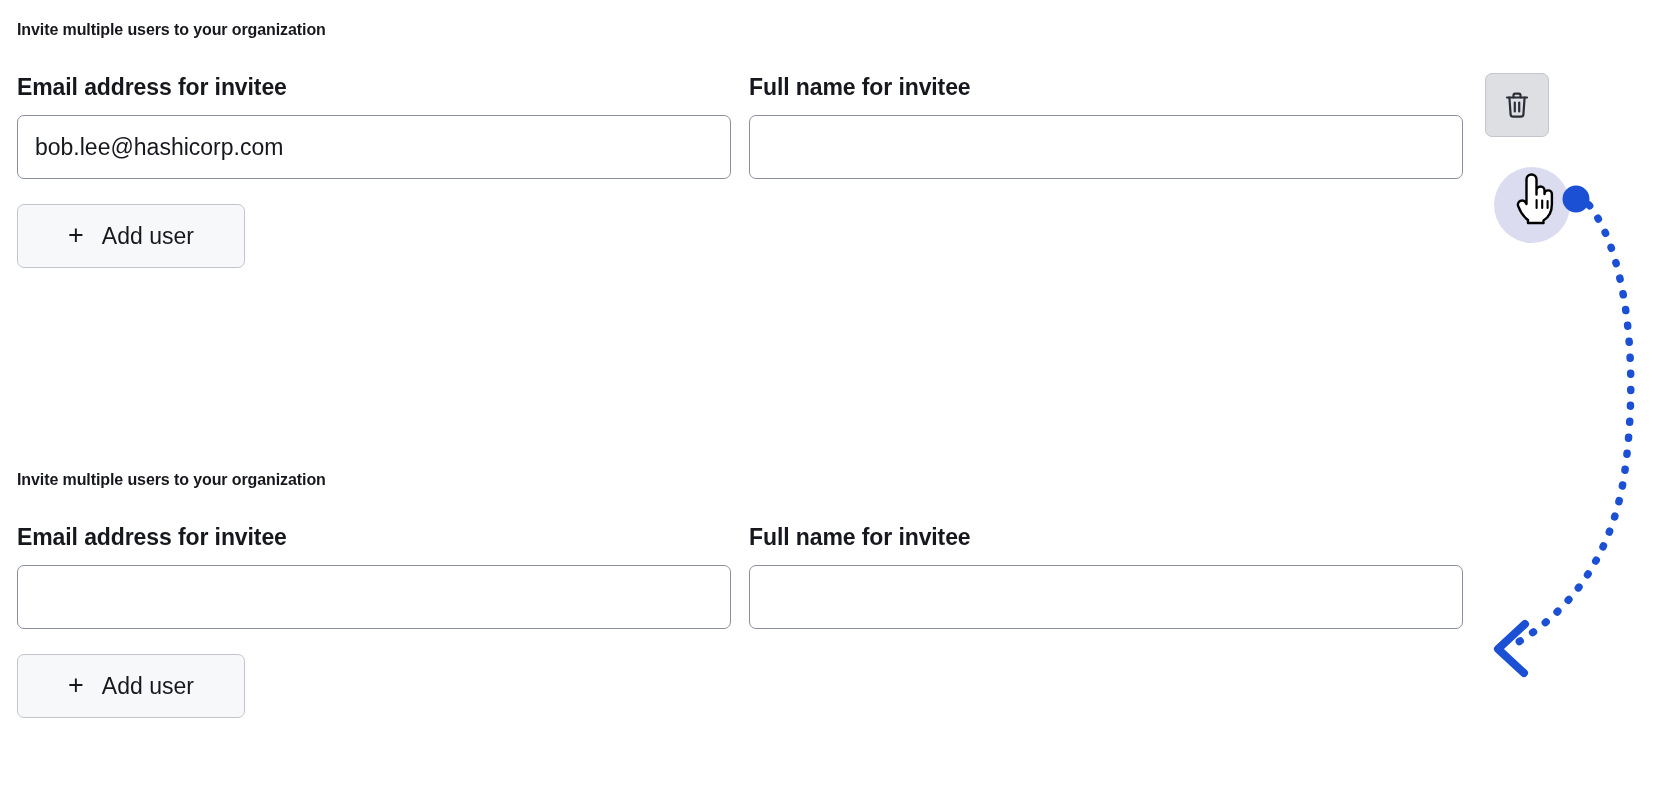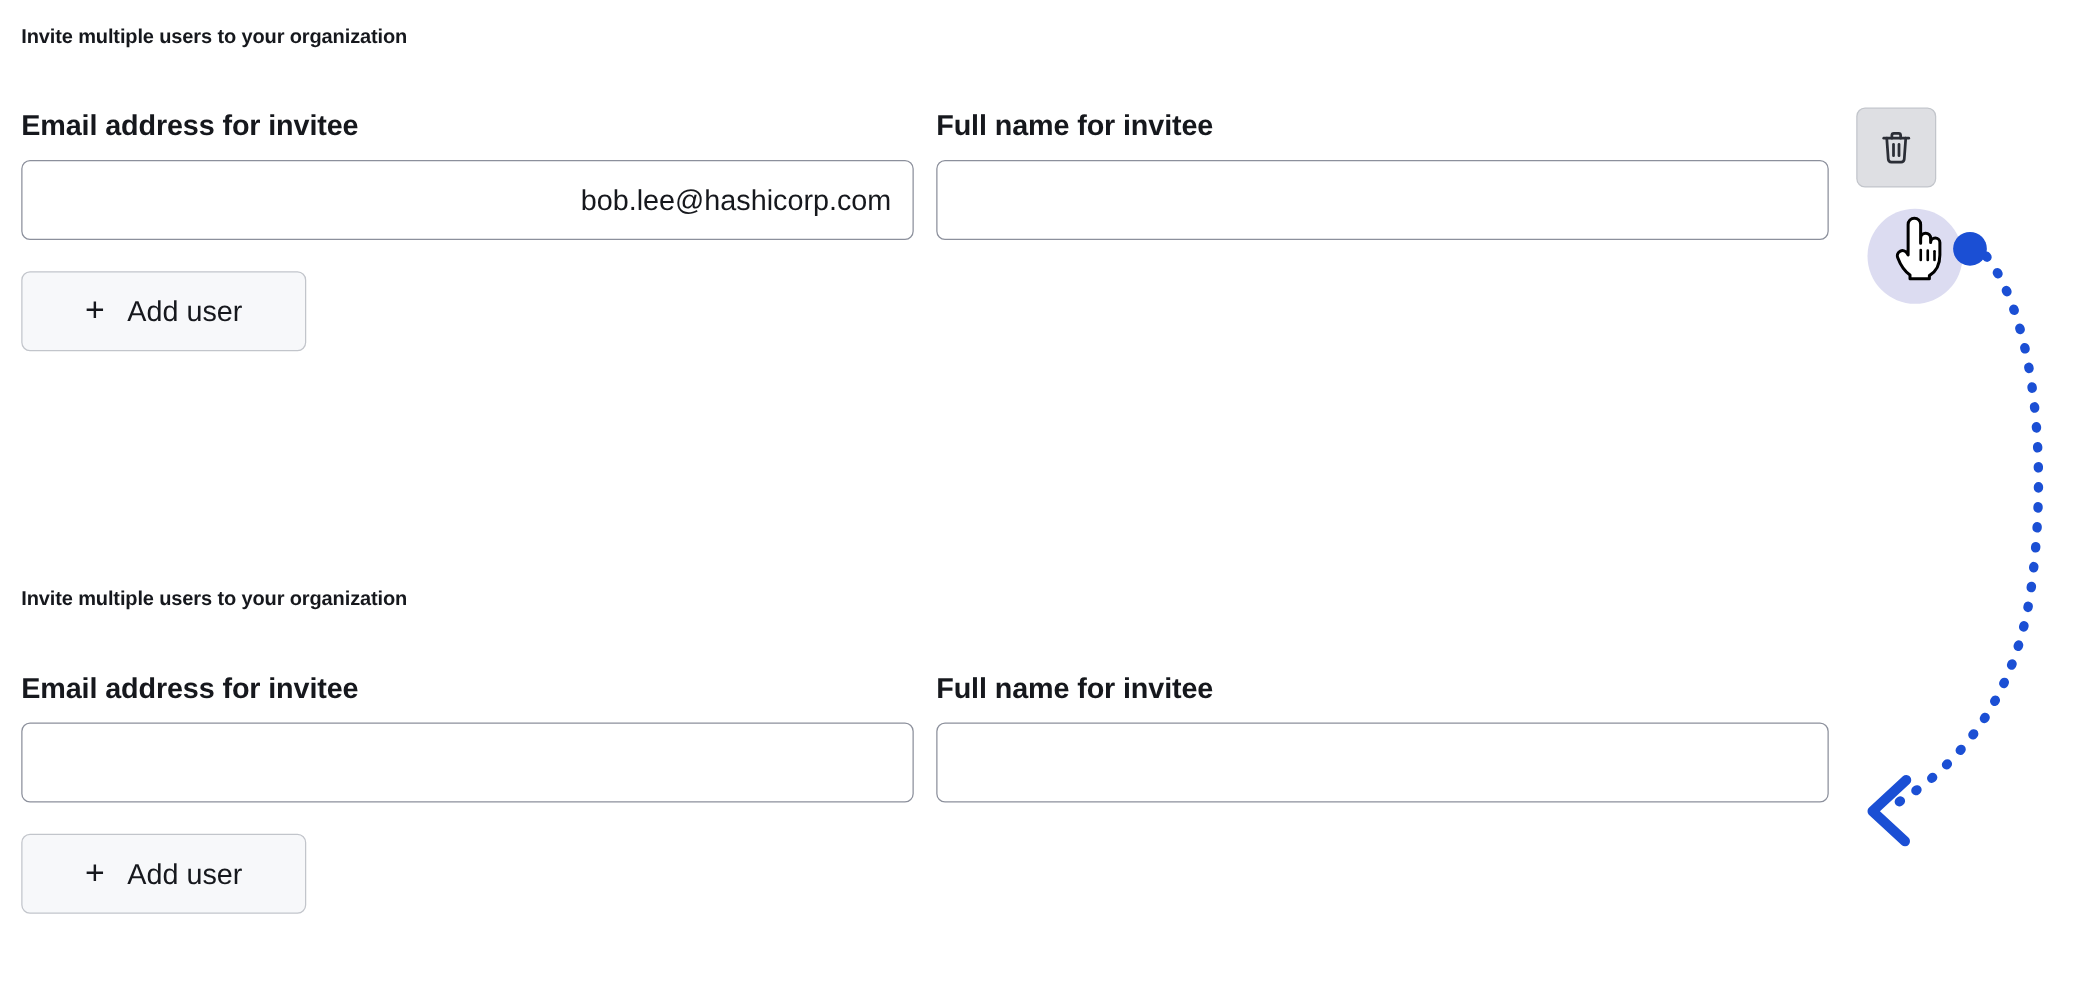--- a/index.html
+++ b/index.html
@@ -35,21 +35,21 @@
     font-weight: bold;
     line-height: 30px;
     letter-spacing: -0.1px;
     color: #16181d;
     margin: 0;
     white-space: nowrap;
   }
 
   .fields-row {
     position: relative;
-    margin-top: 41px;
+    margin-top: 28px;
     display: flex;
     align-items: flex-start;
   }
 
   .field-group {
     display: flex;
     flex-direction: column;
   }
   .field-group.email { width: 714px; }
   .field-group.fullname { width: 714px; margin-left: 18px; }
@@ -70,21 +70,20 @@
     border: 1.6px solid #8c909c;
     border-radius: 7px;
     background: #ffffff;
     padding: 0 17px;
     font-family: "Liberation Sans", sans-serif;
     font-size: 23px;
     line-height: 64px;
     color: #16181d;
     outline: none;
     display: block;
-    text-align: right;
   }
   .text-input::placeholder { color: #8c909c; }
 
   
   .delete-button {
     position: absolute;
     left: 1468px;
     top: 0;
     width: 64px;
     height: 64px;

